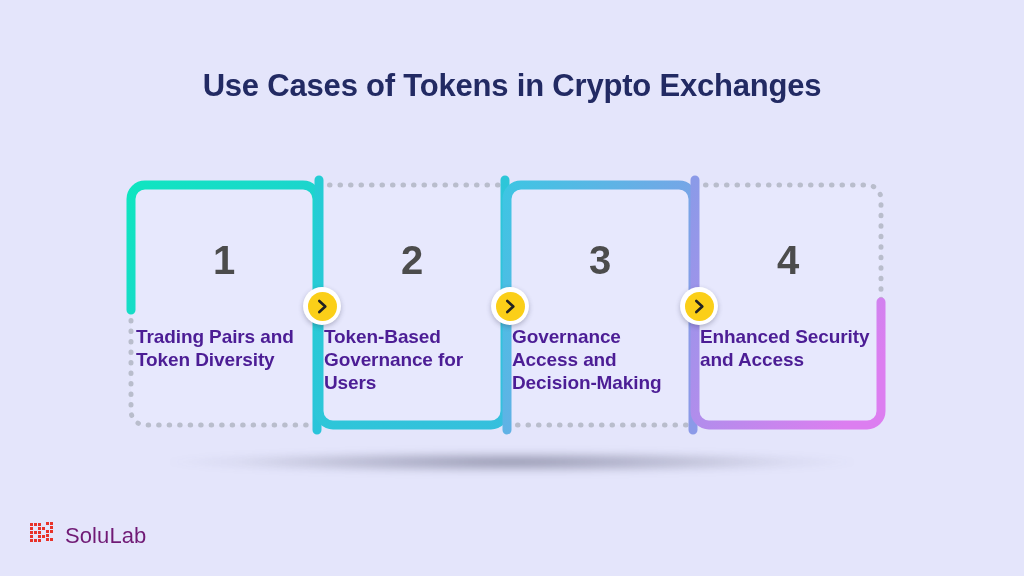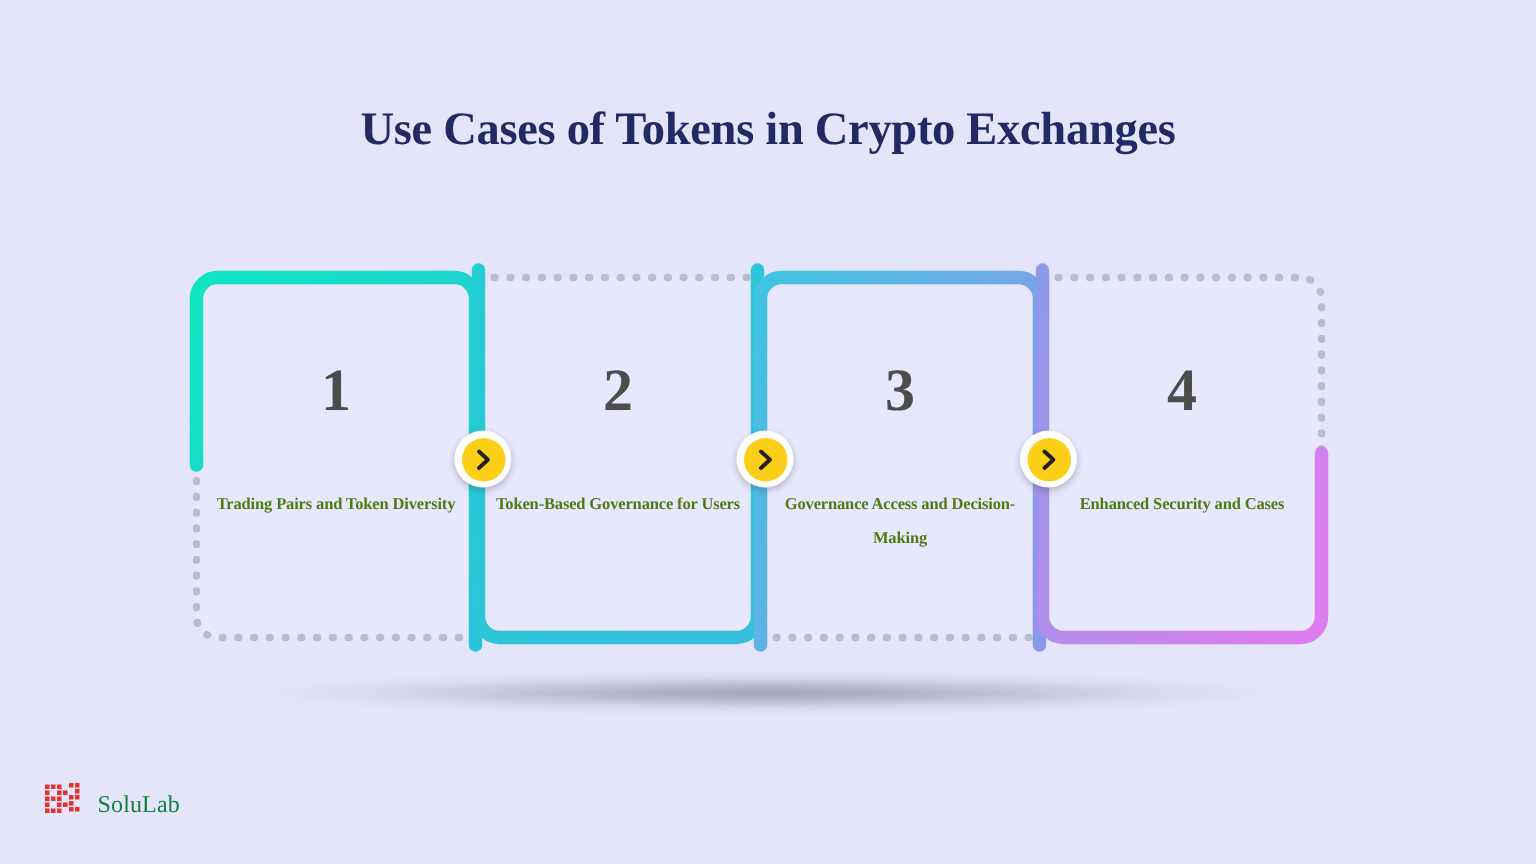--- a/index.html
+++ b/index.html
@@ -13,21 +13,20 @@
     font-family: "Liberation Sans", sans-serif;
     overflow: hidden;
     position: relative;
   }
 
   .slide {
     position: absolute;
     inset: 0;
     width: 1024px;
     height: 412px;
-    font-family: Liberation Serif, serif;
   }
 
   
   .title {
     position: absolute;
     top: 68px;
     left: 0;
     width: 1024px;
     text-align: center;
     font-size: 31px;
@@ -107,24 +106,23 @@
     font-size: 40px;
     font-weight: bold;
     color: #4c4c4c;
     line-height: 1;
   }
   .card-title {
     position: absolute;
     left: 10px;
     top: 145px;
     width: 176px;
-    text-align: center;
-    font-size: 11px;
+    font-size: 19px;
     font-weight: bold;
-    color: #4d7c0f;
+    color: #4c1d95;
     line-height: 23px;
     letter-spacing: -0.1px;
   }
 
   
   .arrow {
     position: absolute;
     top: 287px;
     width: 38px;
     height: 38px;
@@ -154,23 +152,23 @@
   .logo {
     position: absolute;
     left: 30px;
     top: 522px;
     display: flex;
     align-items: center;
     gap: 9px;
   }
   .logo-mark { display: block; }
   .logo-text {
-    font-size: 16px;
+    font-size: 22px;
     font-weight: normal;
-    color: #15803d;
+    color: #701a75;
     letter-spacing: 0.1px;
     line-height: 1;
   }
 </style>
 </head>
 <body>
 
 <div class="slide">
 
   <div class="title">Use Cases of Tokens in Crypto Exchanges</div>
@@ -269,21 +267,21 @@
             <linearGradient id="g4" x1="0" y1="0" x2="1" y2="0.75">
               <stop offset="0%" stop-color="#8b9ae8"></stop>
               <stop offset="100%" stop-color="#dc7ef0"></stop>
             </linearGradient>
           </defs>
           <path d="M 5 0 L 5 231 A 14 14 0 0 0 19 245 L 177 245 A 14 14 0 0 0 191 231 L 191 122" fill="none" stroke="url(#g4)" stroke-width="9" stroke-linecap="round"></path>
         </svg>
       </div>
 
       <div class="num">4</div>
-      <div class="card-title">Enhanced Security and Cases</div>
+      <div class="card-title">Enhanced Security and Access</div>
     </div>
 
   </div>
 
   <div class="arrow a1">
     <span class="disc">
       <svg width="13" height="15" viewBox="0 0 13 15">
         <path d="M3.3 2 L9.3 7.5 L3.3 13" fill="none" stroke="#222222" stroke-width="2.6" stroke-linecap="round" stroke-linejoin="round"></path>
       </svg>
     </span>

